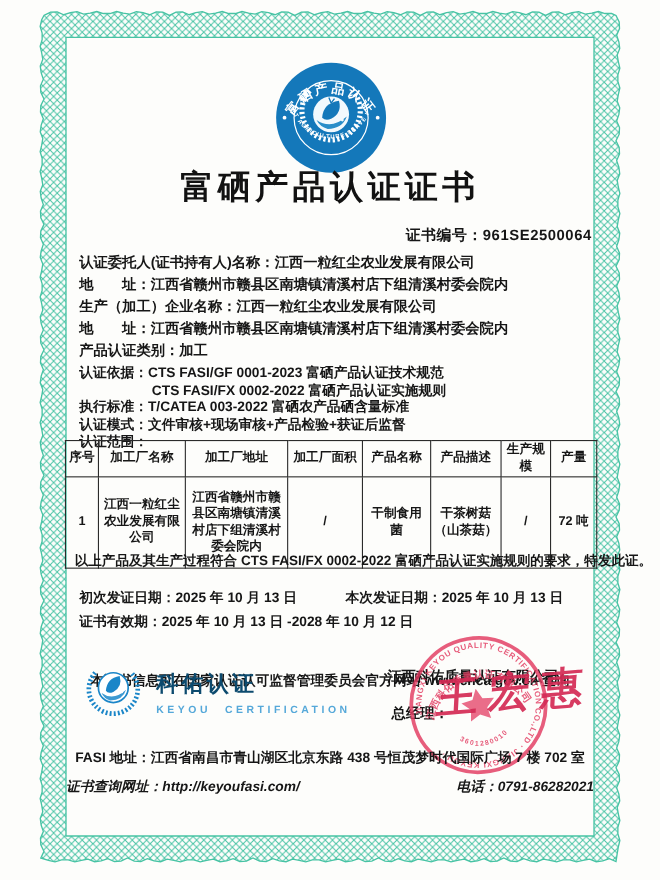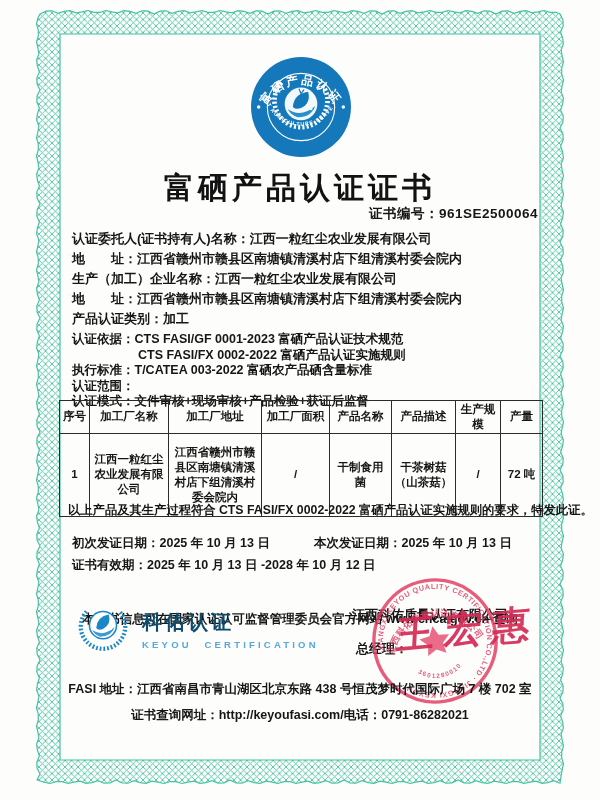--- a/index.html
+++ b/index.html
@@ -2,21 +2,21 @@
 <html><head>
 <meta charset="utf-8">
 <style>
   html,body{margin:0;padding:0;}
   body{background:#ffffff;}
   .page{position:relative;width:600px;height:800px;background:#fdfdfb;overflow:hidden;
         font-family:"Liberation Sans","DejaVu Sans",sans-serif;color:#161616;font-weight:700;}
   .border-svg{position:absolute;left:0;top:0;width:600px;height:800px;}
 
   .top-logo{position:absolute;left:250px;top:56px;width:102px;height:102px;}
-  .title{position:absolute;left:0;right:0;top:168px;text-align:center;
+  .title{position:absolute;left:0;right:0;top:150px;text-align:center;
          font-size:30px;font-weight:900;letter-spacing:4px;color:#121212;}
   .certno{position:absolute;right:62px;top:205px;font-size:13.5px;letter-spacing:.5px;}
 
   .fields{position:absolute;left:72px;top:229px;right:58px;font-size:13px;}
   .fields .fline{height:20px;line-height:20px;white-space:nowrap;}
 
   .basis{position:absolute;left:72px;top:332px;right:58px;font-size:12.5px;}
   .basis .bline{height:15.6px;line-height:15.6px;white-space:nowrap;}
   .indent{padding-left:66px;}
 
@@ -37,22 +37,22 @@
   .keyou-cn{font-size:20px;font-weight:900;color:#0c4a6e;letter-spacing:3px;line-height:30px;}
   .keyou-en{font-size:9.5px;font-weight:700;color:#55a8d9;letter-spacing:3.2px;margin-top:2px;}
 
   .issuer{position:absolute;left:352px;top:606px;width:190px;font-size:13px;white-space:nowrap;}
   .manager{position:absolute;left:356px;top:640px;font-size:13px;white-space:nowrap;}
   .stamp{position:absolute;left:366px;top:572px;width:138px;height:138px;}
   .signature{position:absolute;left:396px;top:604px;font-size:38px;font-weight:900;color:#d42b55;
              letter-spacing:10px;transform:rotate(-5deg) skewX(-8deg);opacity:.92;white-space:nowrap;}
 
   .fasi{position:absolute;left:60px;right:60px;top:681px;text-align:center;font-size:12.5px;white-space:nowrap;}
-  .query{position:absolute;left:60px;right:60px;top:707px;display:flex;justify-content:center;
-         font-size:12.5px;white-space:nowrap;}
+  .query{position:absolute;left:60px;right:60px;top:707px;display:flex;justify-content:space-between;
+         font-size:12.5px;white-space:nowrap;font-style:italic;}
 
   .arc-cn{font-size:11.5px;font-weight:900;letter-spacing:2.5px;fill:#ffffff;}
   .arc-en{font-size:5.1px;font-weight:700;letter-spacing:1.05px;fill:#ffffff;}
   .stamp-ring-text{font-size:7.3px;font-weight:700;letter-spacing:.65px;fill:#e23a60;}
   .stamp-cn{font-size:9.2px;font-weight:900;letter-spacing:.2px;fill:#e23a60;}
   .stamp-num{font-size:6.3px;font-weight:700;letter-spacing:1.4px;fill:#e23a60;}
 </style>
 </head>
 <body>
 
@@ -95,22 +95,22 @@
     <div class="fline"><span>地　　址：</span><span>江西省赣州市赣县区南塘镇清溪村店下组清溪村委会院内</span></div>
     <div class="fline"><span>生产（加工）企业名称：</span><span>江西一粒红尘农业发展有限公司</span></div>
     <div class="fline"><span>地　　址：</span><span>江西省赣州市赣县区南塘镇清溪村店下组清溪村委会院内</span></div>
     <div class="fline"><span>产品认证类别：</span><span>加工</span></div>
   </div>
 
   <div class="basis">
     <div class="bline"><span>认证依据：</span><span>CTS FASI/GF 0001-2023 富硒产品认证技术规范</span></div>
     <div class="bline indent"><span>CTS FASI/FX 0002-2022 富硒产品认证实施规则</span></div>
     <div class="bline"><span>执行标准：</span><span>T/CATEA 003-2022 富硒农产品硒含量标准</span></div>
+    <div class="bline"><span>认证模式：</span><span>文件审核+现场审核+产品检验+获证后监督</span></div>
     <div class="bline">认证范围：</div>
-    <div class="bline"><span>认证模式：</span><span>文件审核+现场审核+产品检验+获证后监督</span></div>
   </div>
 
   <table class="scope">
     <colgroup>
       <col style="width:30px">
         <col style="width:79px">
         <col style="width:93px">
         <col style="width:68px">
       <col style="width:62px">
         <col style="width:64px">

